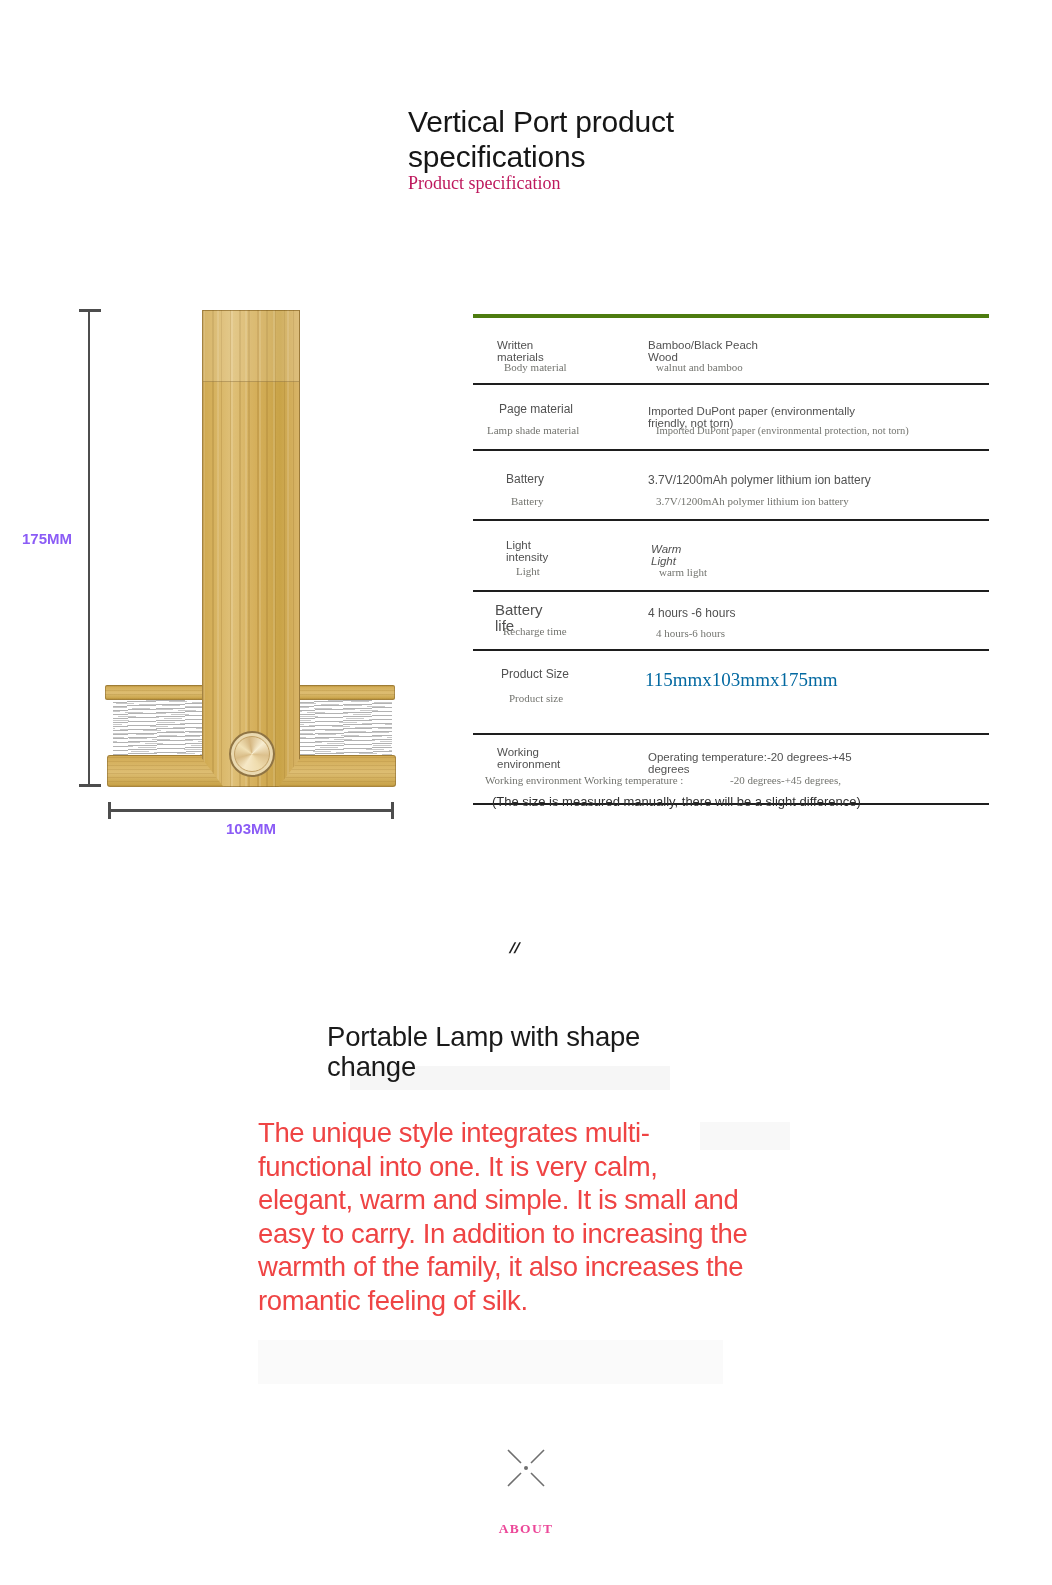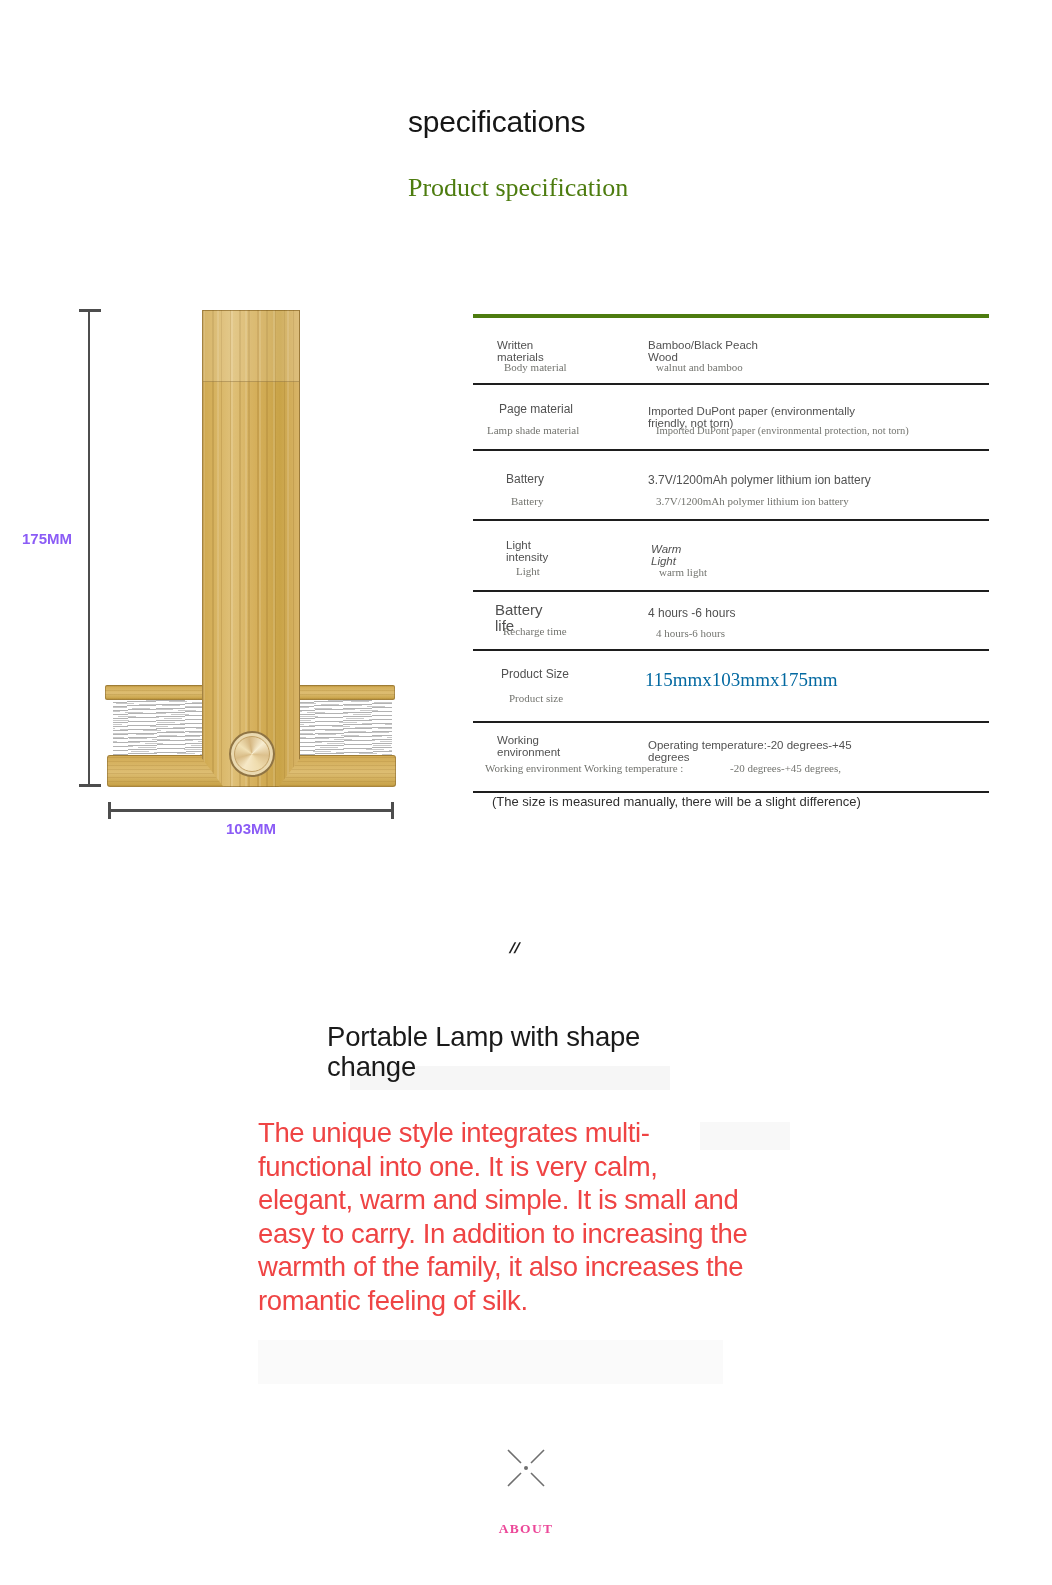--- a/index.html
+++ b/index.html
@@ -2,21 +2,21 @@
 <html><head>
 <meta charset="utf-8">
 <style>
   html,body{margin:0;padding:0;background:#fff;}
   .canvas{position:relative;width:1052px;height:1585px;background:#fff;overflow:hidden;
           font-family:"Liberation Sans",sans-serif;color:#111;}
   .abs{position:absolute;}
   .ghost{position:absolute;z-index:0;}
   
   .title{left:408px;top:104px;font-size:30px;line-height:35px;color:#161616;letter-spacing:-0.2px;z-index:2;}
-  .subtitle{left:408px;top:173px;font-family:"Liberation Serif",serif;font-size:26px;color:#4d7c0f;z-index:2;}
+  .subtitle{left:408px;top:173px;font-family:"Liberation Serif",serif;font-size:18px;color:#be185d;z-index:2;}
   
   .dimline{background:#4d4d4d;z-index:3;}
   .dimlabel{font-size:15px;font-weight:bold;color:#8b5cf6;z-index:3;}
   .wood{background:
         repeating-linear-gradient(90deg, rgba(140,100,30,0.20) 0 1.5px, rgba(140,100,30,0) 1.5px 9px),
         repeating-linear-gradient(90deg, rgba(255,255,255,0.12) 0 2px, rgba(255,255,255,0) 2px 14px),
         linear-gradient(90deg,#d0a94f,#dfc078 30%,#d5af5a 55%,#c9a347 80%,#d8b468);}
   .wood-h{background:
         repeating-linear-gradient(0deg, rgba(140,100,30,0.16) 0 1px, rgba(140,100,30,0) 1px 4px),
         linear-gradient(0deg,#c7a146,#ddbd72 45%,#d2ab54);}
@@ -58,20 +58,21 @@
 </head>
 <body>
 
 <div class="canvas">
 
   <div class="ghost" style="left:350px;top:1066px;width:320px;height:24px;background:#f6f6f6;"></div>
   <div class="ghost" style="left:700px;top:1122px;width:90px;height:28px;background:#f8f8f8;"></div>
   <div class="ghost" style="left:258px;top:1340px;width:465px;height:44px;background:#fafafa;"></div>
 
   <div class="abs title">
+    <div>Vertical Port product</div>
     <div>specifications</div>
   </div>
   <div class="abs subtitle">Product specification</div>
 
   <div class="abs dimline" style="left:87.5px;top:310px;width:2.5px;height:476px;"></div>
   <div class="abs dimline" style="left:79px;top:309px;width:22px;height:3px;"></div>
   <div class="abs dimline" style="left:79px;top:784px;width:22px;height:3px;"></div>
   <div class="abs dimlabel" style="left:22px;top:530px;">175MM</div>
 
   <div class="abs paper" style="left:113px;top:699px;width:97px;height:58px;"></div>
@@ -140,21 +141,21 @@
     <div class="srow" style="height:59px;">
       <div class="sp-label" style="left:22px;top:10px;font-size:15px;line-height:15.5px;color:#4f4f4f;">
         <div>Battery</div>
         <div>life</div>
       </div>
       <div class="sp-alt" style="left:30px;top:34px;">Recharge time</div>
       <div class="sp-value" style="top:15px;font-size:12px;">4 hours -6 hours</div>
       <div class="sp-valt" style="top:36px;">4 hours-6 hours</div>
     </div>
 
-    <div class="srow" style="height:72px;">
+    <div class="srow" style="height:84px;">
       <div class="sp-label" style="left:28px;top:17px;font-size:12px;">Product Size</div>
       <div class="sp-alt" style="left:36px;top:42px;">Product size</div>
       <div class="sp-big" style="top:18px;">115mmx103mmx175mm</div>
     </div>
 
     <div class="srow" style="height:70px;">
       <div class="sp-label" style="top:11px;">
         <div>Working</div>
         <div>environment</div>
       </div>

